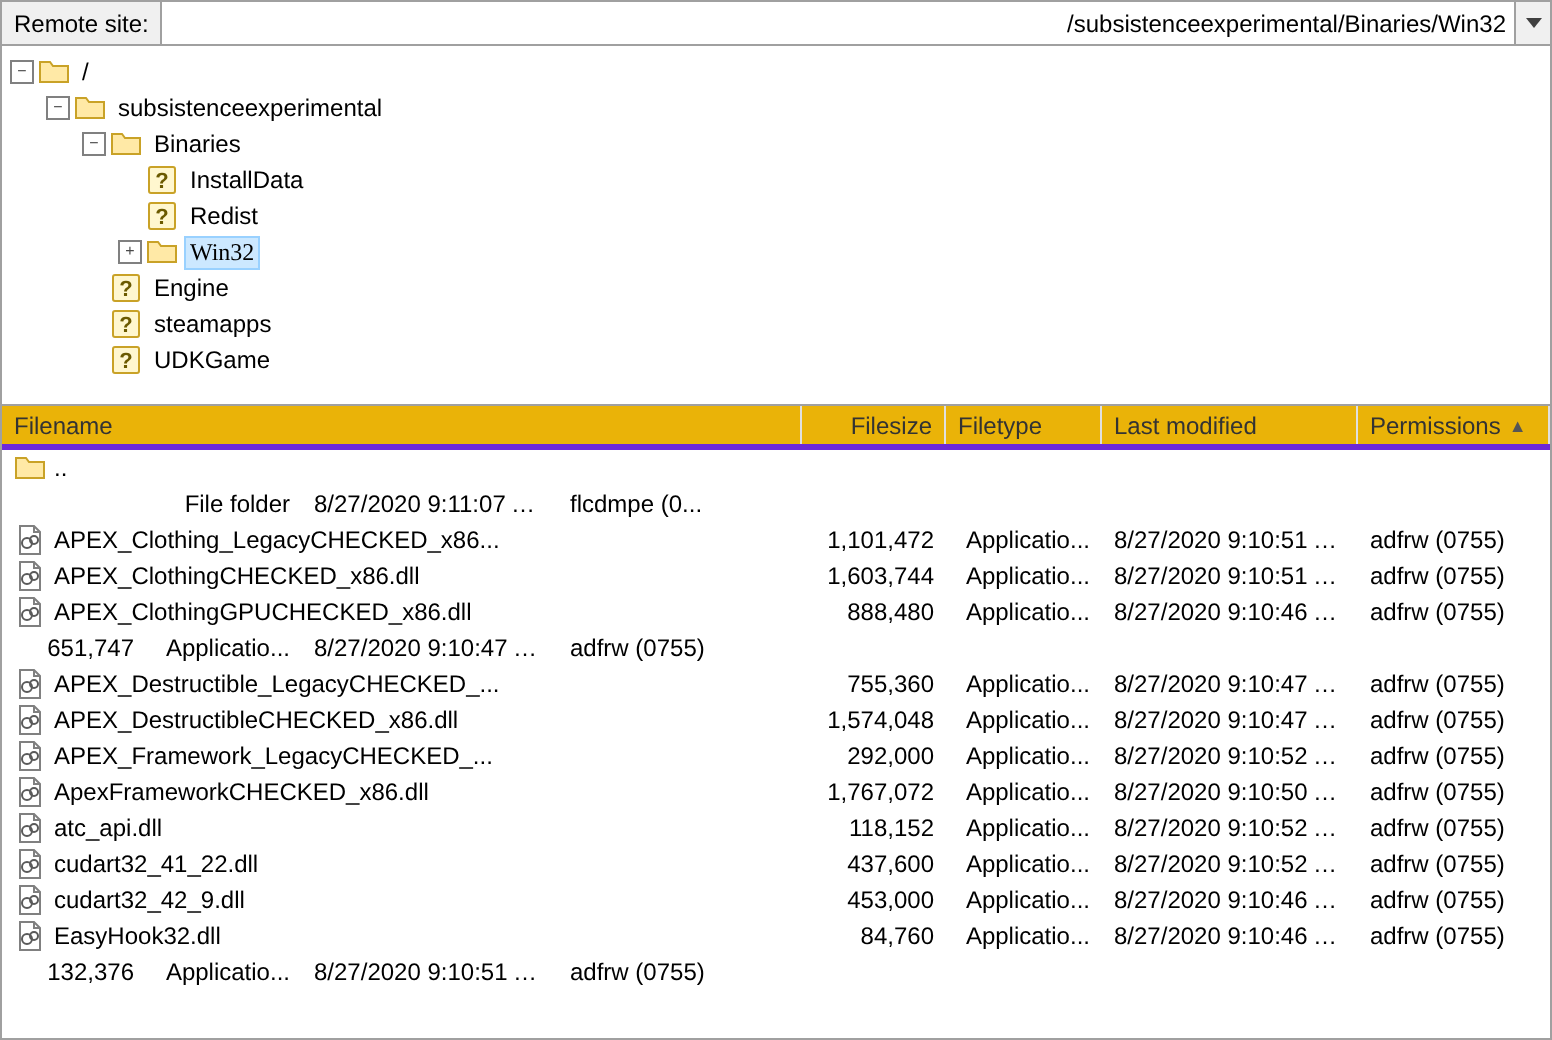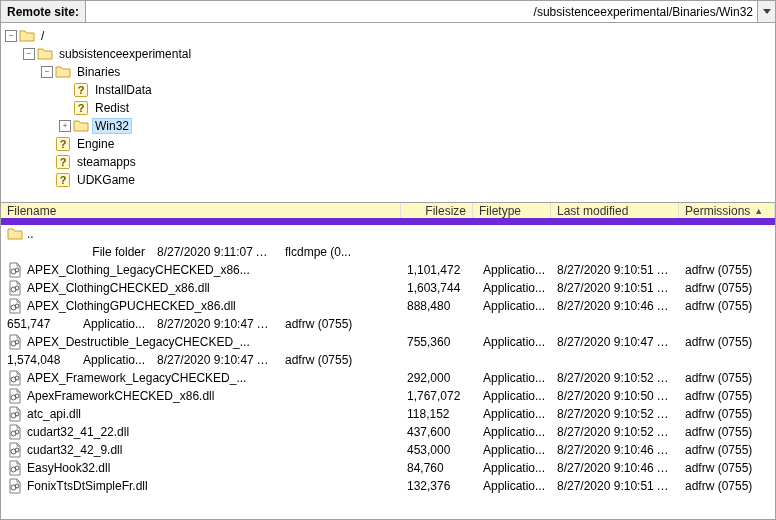--- a/index.html
+++ b/index.html
@@ -31,21 +31,20 @@
     height: 22px;
     border-bottom: 1px solid #a0a0a0;
     background: #f0f0f0;
   }
   .path-label {
     padding: 0 6px;
     display: flex;
     align-items: center;
     background: #f0f0f0;
     border-right: 1px solid #a0a0a0;
-    font-weight: bold;
   }
   .path-input {
     flex: 1;
     border: 0;
     padding: 0 4px;
     font: inherit;
     background: #ffffff;
     outline: none;
     text-align: right;
   }
@@ -102,34 +101,35 @@
     height: 16px;
     display: inline-flex;
     align-items: center;
     justify-content: center;
     margin-right: 4px;
   }
   .tree-label { padding: 0 2px; }
   .tree-row.selected .tree-label {
     background: #cce8ff;
     outline: 1px solid #99d1ff;
+    font-family: Liberation Serif, serif;
   }
 
   
   .list-panel {
     flex: 1;
     display: flex;
     flex-direction: column;
     overflow: hidden;
   }
   .list-header {
     display: flex;
     height: 22px;
-    background: #fef9c3;
-    border-bottom: 7px solid #6d28d9;
+    background: #eab308;
+    border-bottom: 3px solid #6d28d9;
     flex: none;
   }
   .col-h {
     display: flex;
     align-items: center;
     padding: 0 6px;
     border-right: 1px solid #e0e0e0;
     color: #333;
     cursor: default;
     user-select: none;
@@ -156,21 +156,21 @@
     height: 18px;
     align-items: center;
     white-space: nowrap;
   }
   .cell {
     padding: 0 6px;
     overflow: hidden;
     text-overflow: ellipsis;
   }
   .cell.col-filename { display: flex; align-items: center; }
-  .cell.col-filesize { justify-content: flex-end; }
+  .cell.col-filesize { text-align: right; justify-content: flex-end; }
 
   
   svg { display: block; }
 </style>
 </head>
 <body>
 
 <div class="container">
 
   <div class="path-row">
@@ -400,20 +400,31 @@
               </svg>
             </span>
             <span>APEX_Destructible_LegacyCHECKED_...</span>
           </div>
           <div class="cell col-filesize">755,360</div>
           <div class="cell col-filetype">Applicatio...</div>
           <div class="cell col-modified">8/27/2020 9:10:47 AM</div>
           <div class="cell col-perm">adfrw (0755)</div>
         </div>
         <div class="row">
+          <div class="cell col-filename">
+            <span class="icon">
+              <svg width="16" height="16" viewBox="0 0 16 16">
+                <path d="M3 1 h7 l3 3 v11 H3 Z" fill="#ffffff" stroke="#808080"></path>
+                <path d="M10 1 v3 h3" fill="none" stroke="#808080"></path>
+                <circle cx="6.5" cy="9.5" r="2.5" fill="none" stroke="#5a5a5a"></circle>
+                <circle cx="10" cy="8" r="2" fill="none" stroke="#5a5a5a"></circle>
+              </svg>
+            </span>
+            <span>APEX_DestructibleCHECKED_x86.dll</span>
+          </div>
           <div class="cell col-filesize">1,574,048</div>
           <div class="cell col-filetype">Applicatio...</div>
           <div class="cell col-modified">8/27/2020 9:10:47 AM</div>
           <div class="cell col-perm">adfrw (0755)</div>
         </div>
         <div class="row">
           <div class="cell col-filename">
             <span class="icon">
               <svg width="16" height="16" viewBox="0 0 16 16">
                 <path d="M3 1 h7 l3 3 v11 H3 Z" fill="#ffffff" stroke="#808080"></path>
@@ -508,31 +519,20 @@
               </svg>
             </span>
             <span>EasyHook32.dll</span>
           </div>
           <div class="cell col-filesize">84,760</div>
           <div class="cell col-filetype">Applicatio...</div>
           <div class="cell col-modified">8/27/2020 9:10:46 AM</div>
           <div class="cell col-perm">adfrw (0755)</div>
         </div>
         <div class="row">
-          <div class="cell col-filename">
-            <span class="icon">
-              <svg width="16" height="16" viewBox="0 0 16 16">
-                <path d="M3 1 h7 l3 3 v11 H3 Z" fill="#ffffff" stroke="#808080"></path>
-                <path d="M10 1 v3 h3" fill="none" stroke="#808080"></path>
-                <circle cx="6.5" cy="9.5" r="2.5" fill="none" stroke="#5a5a5a"></circle>
-                <circle cx="10" cy="8" r="2" fill="none" stroke="#5a5a5a"></circle>
-              </svg>
-            </span>
-            <span>FonixTtsDtSimpleFr.dll</span>
-          </div>
           <div class="cell col-filesize">132,376</div>
           <div class="cell col-filetype">Applicatio...</div>
           <div class="cell col-modified">8/27/2020 9:10:51 AM</div>
           <div class="cell col-perm">adfrw (0755)</div>
         </div>
       </div>
   </div>
 
 </div>
 

